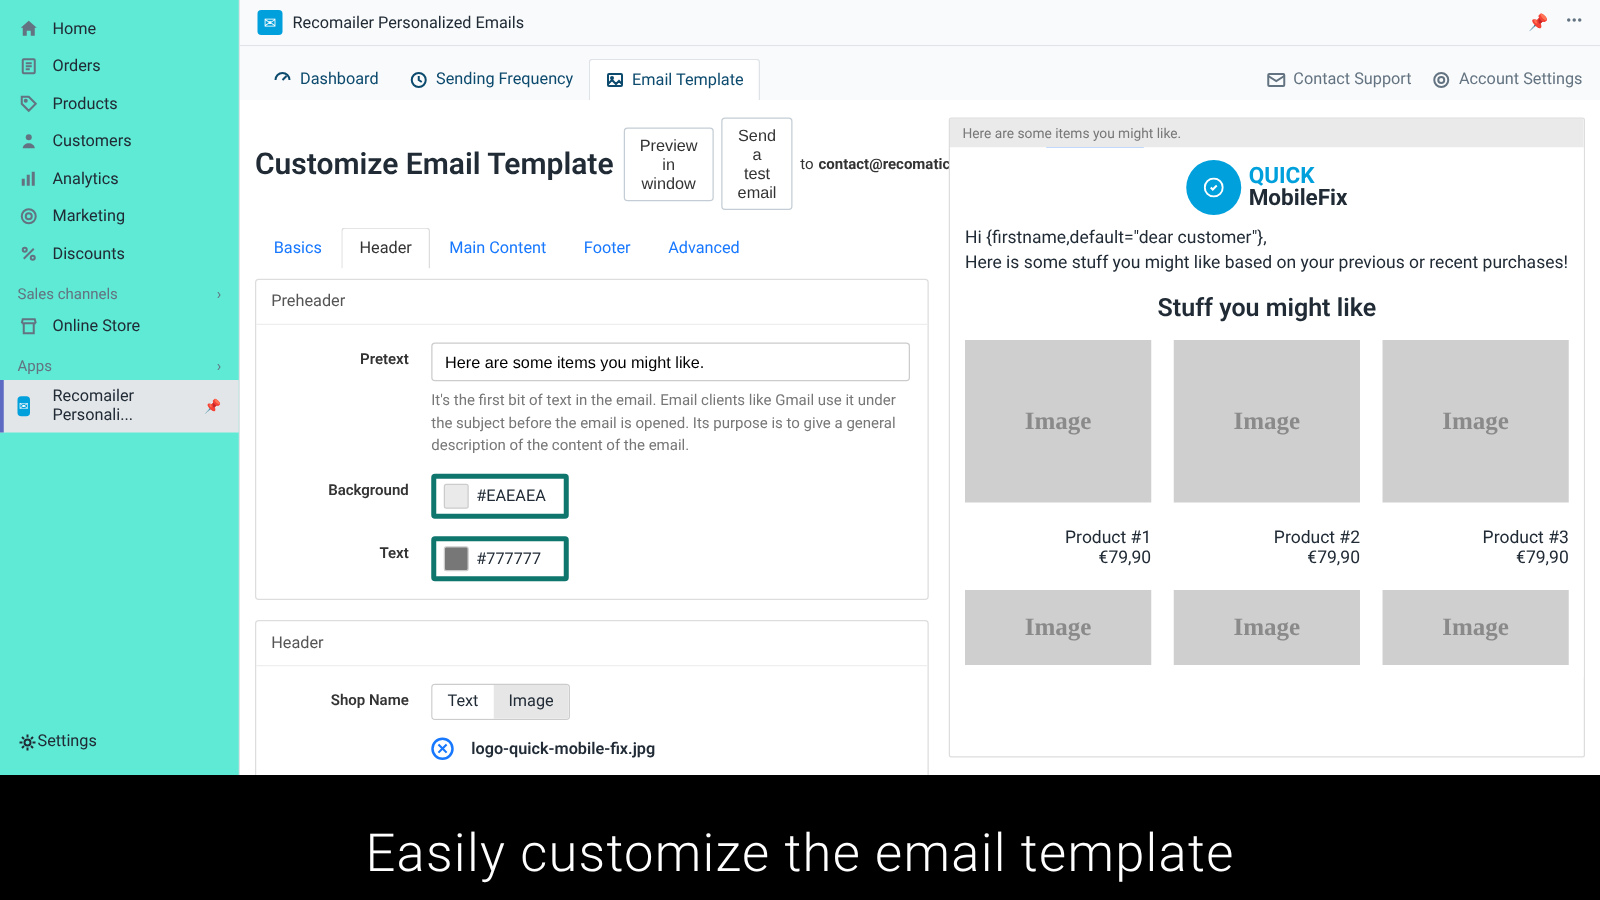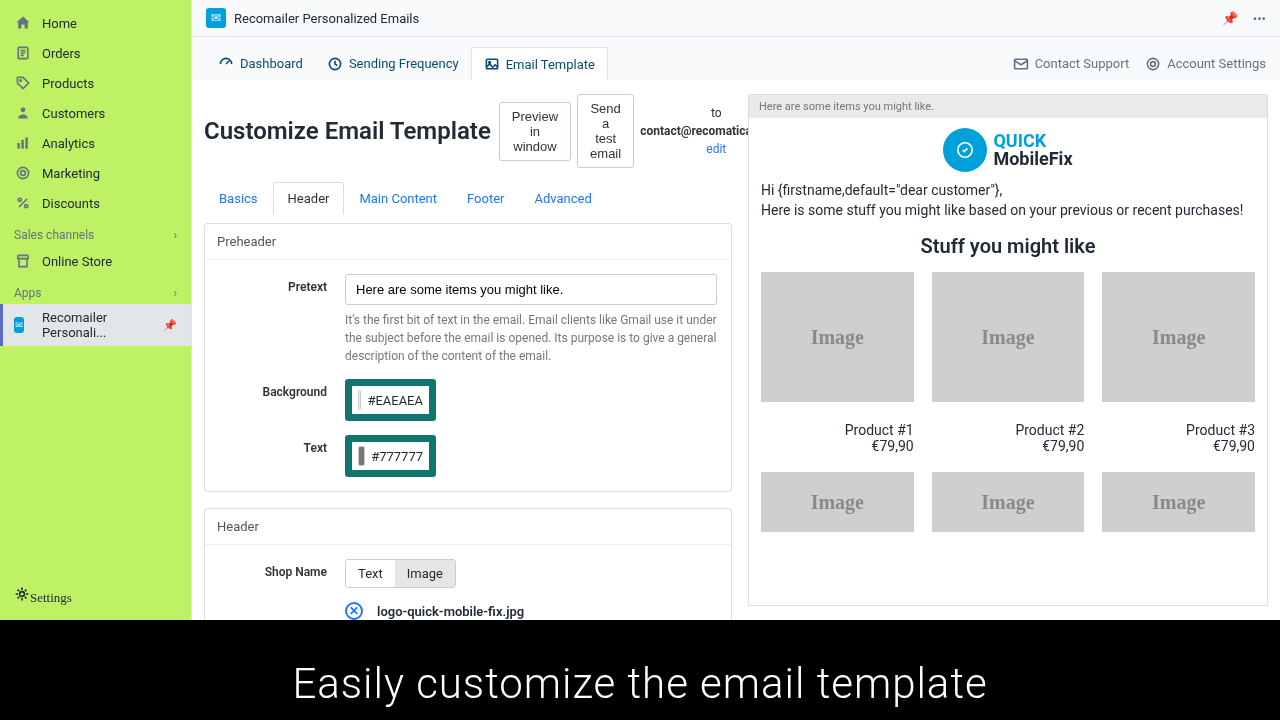--- a/index.html
+++ b/index.html
@@ -1,55 +1,55 @@
 <!DOCTYPE html>
 <html><head>
 <meta charset="utf-8">
 <style>
 * { box-sizing: border-box; margin: 0; padding: 0; }
 body { font-family: -apple-system, BlinkMacSystemFont, "Segoe UI", Roboto, sans-serif; font-size: 13px; color: #212b36; background: #f4f6f8; width: 1280px; height: 720px; overflow: hidden; }
 .layout { display: flex; height: 620px; }
-.sidebar { width: 192px; background: #bef264; border-right: 1px solid #dfe3e8; padding-top: 8px; }
+.sidebar { width: 192px; background: #5eead4; border-right: 1px solid #dfe3e8; padding-top: 8px; }
 .nav-item { display: flex; align-items: center; padding: 6px 14px; cursor: pointer; color: #212b36; }
 .nav-item .ico { width: 18px; height: 18px; margin-right: 10px; display: inline-flex; align-items: center; justify-content: center; color: #637381; }
 .nav-group { padding: 10px 14px 4px; color: #637381; font-size: 12px; display: flex; justify-content: space-between; align-items: center; }
 .nav-item.active { background: #e3e6e9; border-left: 3px solid #5c6ac4; padding-left: 11px; }
 .nav-item.active .ico { color: #5c6ac4; }
 .nav-item .pinico { margin-left: auto; color: #999; font-size: 11px; }
-.settings-row { position: absolute; bottom: 108px; left: 0; width: 165px; padding: 6px 14px; display: flex; align-items: flex-end; cursor: pointer; font-family: Liberation Serif, serif; }
+.settings-row { position: absolute; bottom: 108px; left: 0; width: 165px; padding: 6px 14px; display: flex; align-items: flex-start; cursor: pointer; }
 .main { flex: 1; display: flex; flex-direction: column; }
 .topbar { background: #f9fafb; border-bottom: 1px solid #dfe3e8; padding: 8px 14px; display: flex; align-items: center; }
 .app-icon { width: 20px; height: 20px; background: #00a0dc; border-radius: 3px; margin-right: 8px; display: inline-flex; align-items: center; justify-content: center; color: #fff; font-size: 12px; }
 .topbar-actions { margin-left: auto; color: #637381; display: flex; gap: 14px; }
 .tabs { background: #f9fafb; padding: 10px 14px 0; display: flex; align-items: center; }
 .tab { padding: 8px 12px; color: #0c4a6e; display: flex; align-items: center; gap: 6px; cursor: pointer; }
 .tab .ticon { display: inline-flex; }
 .tab.active { background: #fff; border: 1px solid #dfe3e8; border-bottom: none; border-radius: 3px 3px 0 0; }
 .right-actions { margin-left: auto; display: flex; gap: 16px; color: #637381; align-items: center; }
 .right-actions span { cursor: pointer; display: flex; align-items: center; gap: 6px; }
 .content { flex: 1; background: #fff; padding: 14px 12px; overflow: hidden; display: flex; gap: 16px; }
 .left { flex: 0 0 528px; }
 .page-heading { display: flex; align-items: center; margin-bottom: 14px; gap: 8px; }
 .page-heading h1 { font-size: 24px; font-weight: 600; flex: 0 0 auto; }
 .btn { border: 1px solid #c4cdd5; background: #fff; border-radius: 3px; padding: 6px 12px; cursor: pointer; font-size: 13px; color: #333; }
 .btn.primary { background: #1878ff; color: #fff; border-color: #1878ff; }
-.sendto { font-size: 12px; color: #333; display: flex; align-items: center; gap: 4px; flex-direction: column; }
+.sendto { font-size: 12px; color: #333; display: flex; align-items: center; gap: 4px; }
 .sendto a { color: #1878ff; cursor: pointer; }
 .sub-tabs { display: flex; margin-bottom: 8px; }
 .sub-tab { padding: 8px 14px; color: #1878ff; cursor: pointer; border: 1px solid transparent; }
 .sub-tab.active { color: #333; border: 1px solid #ddd; border-bottom: 1px solid #fff; border-radius: 3px 3px 0 0; background: #fff; }
 .panel { border: 1px solid #ddd; border-radius: 3px; margin-bottom: 16px; }
 .panel-header { padding: 10px 12px; border-bottom: 1px solid #eee; color: #555; font-size: 13px; }
 .panel-body { padding: 14px 14px; }
 .form-row { display: flex; align-items: flex-start; margin-bottom: 14px; }
 .form-label { width: 126px; text-align: right; padding-right: 18px; padding-top: 6px; font-weight: 600; font-size: 12px; color: #333; }
 .form-field { flex: 1; }
 .input { width: 100%; padding: 7px 10px; border: 1px solid #ccc; border-radius: 3px; font-size: 13px; }
 .help { color: #777; font-size: 12px; margin-top: 6px; line-height: 1.5; }
-.color-field { display: flex; align-items: center; border: 7px solid #0f766e; border-radius: 3px; padding: 4px 6px; width: 91px; }
+.color-field { display: flex; align-items: center; border: 4px solid #0f766e; border-radius: 3px; padding: 4px 6px; width: 110px; }
 .swatch { width: 20px; height: 20px; border: 1px solid #ccc; border-radius: 2px; margin-right: 6px; }
 .toggle-pair { display: inline-flex; border: 1px solid #ccc; border-radius: 3px; overflow: hidden; }
 .toggle-pair .opt { padding: 6px 12px; cursor: pointer; background: #fff; }
 .toggle-pair .opt.active { background: #e6e6e6; }
 .file-row { display: flex; align-items: center; gap: 14px; margin: 14px 0 14px 126px; }
 .delete-icn { width: 18px; height: 18px; border: 2px solid #1878ff; border-radius: 50%; color: #1878ff; display: flex; align-items: center; justify-content: center; font-weight: bold; cursor: pointer; font-size: 12px; }
 .align-btns { margin-left: 126px; display: inline-flex; border: 1px solid #ccc; border-radius: 3px; overflow: hidden; }
 .align-btns .ab { padding: 6px 10px; cursor: pointer; background: #fff; border-right: 1px solid #ccc; font-size: 11px; }
 .align-btns .ab:last-child { border-right: none; }
 .align-btns .ab.active { background: #e6e6e6; }

